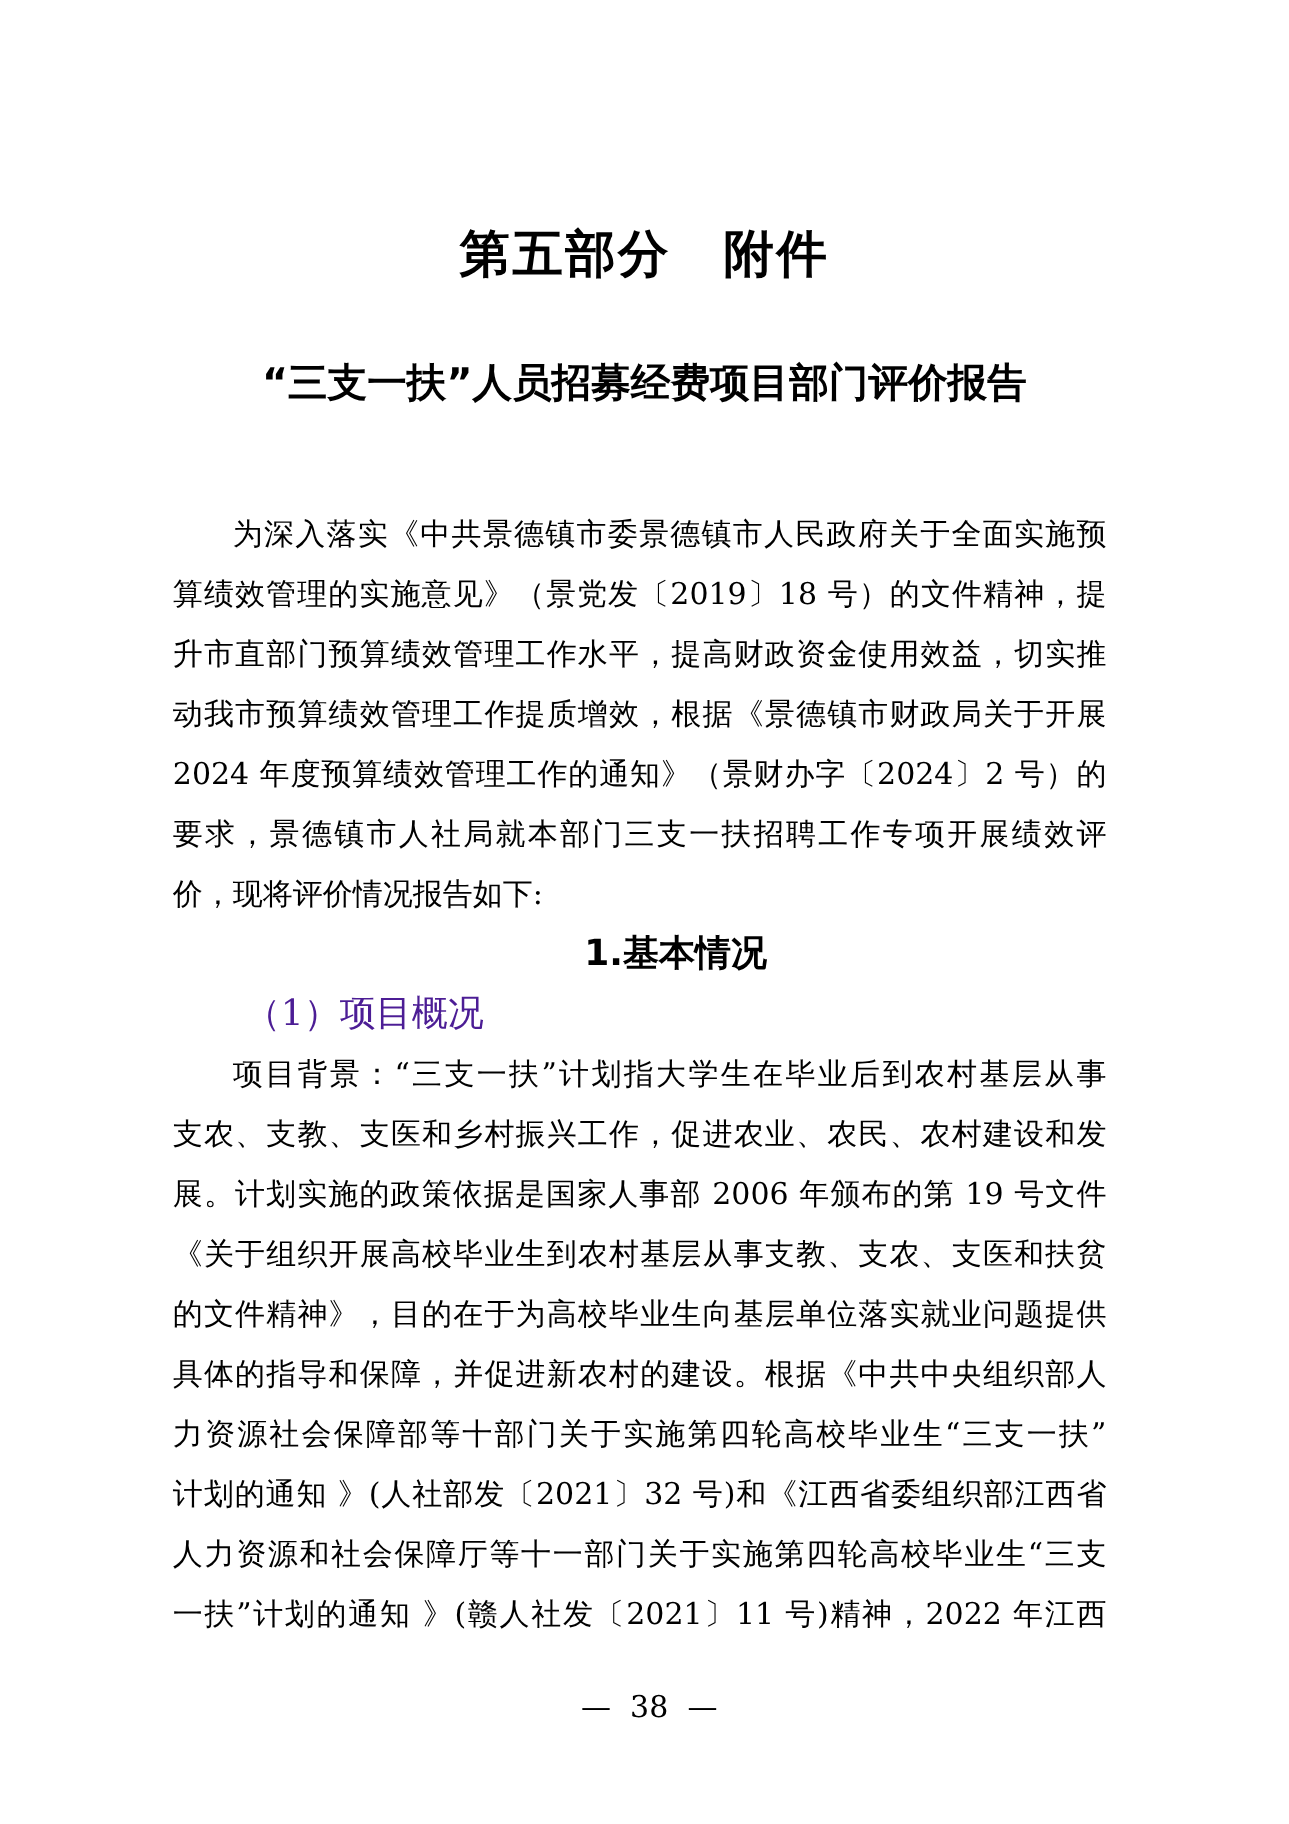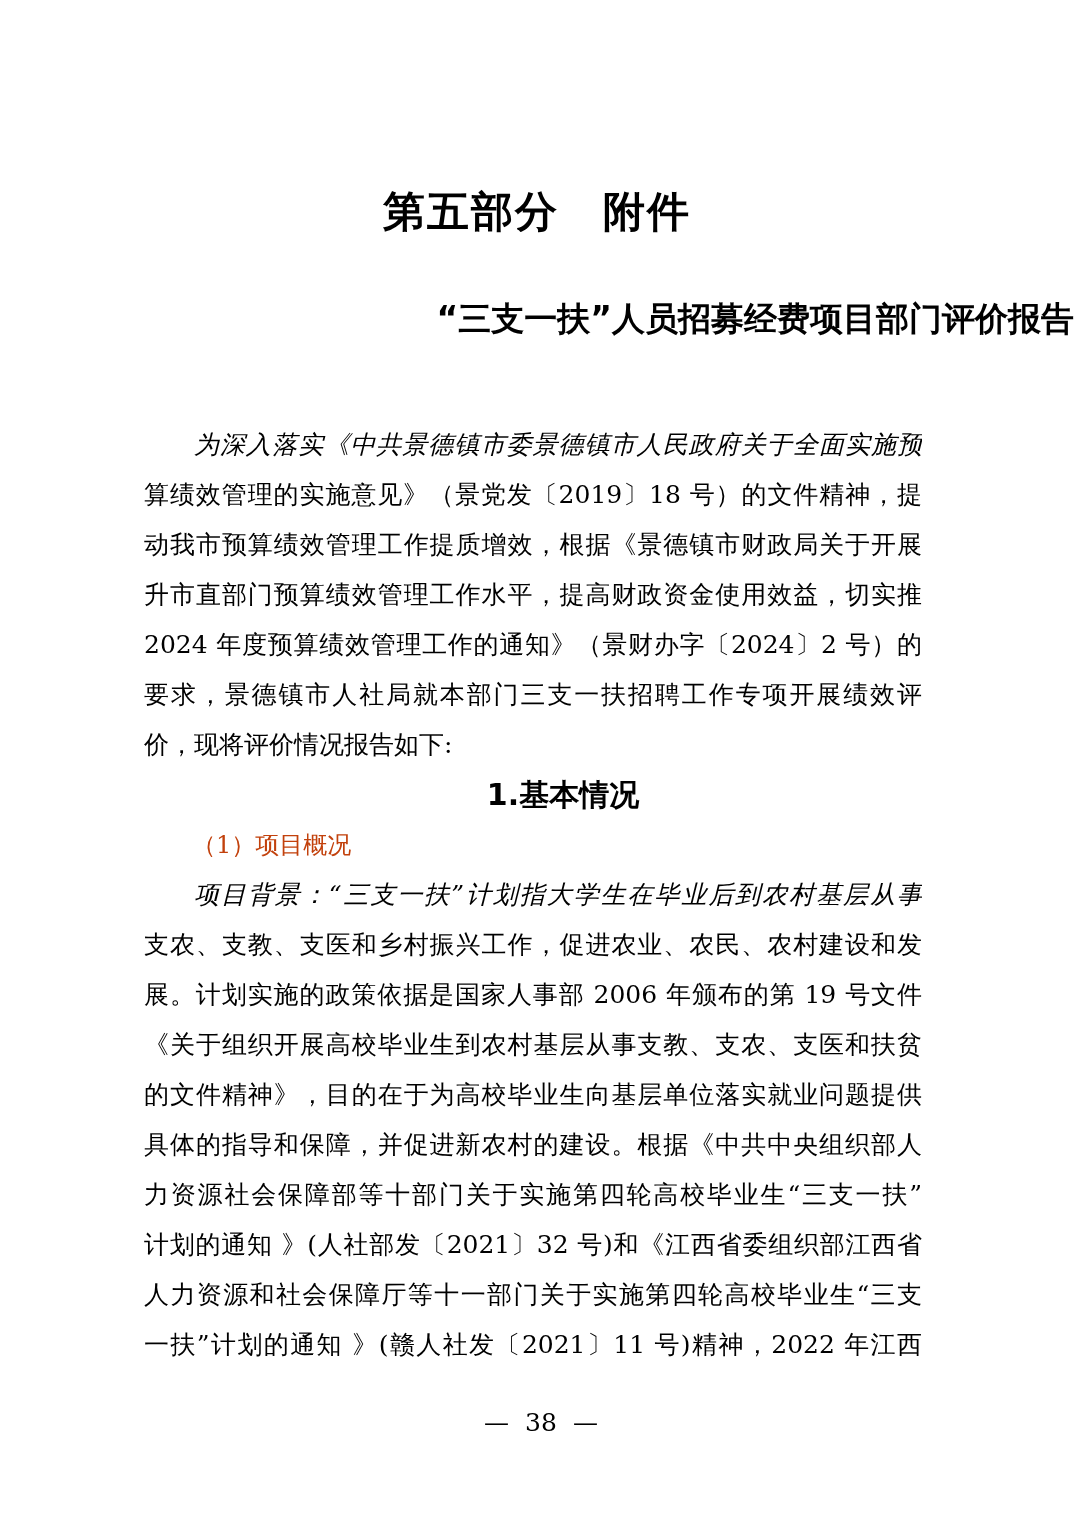--- a/index.html
+++ b/index.html
@@ -27,21 +27,21 @@
     font-size: 42px;
     line-height: 52px;
     letter-spacing: 2px;
     color: #000000;
   }
   .doc-subtitle {
     position: absolute;
     top: 297px;
     left: 0;
     width: 100%;
-    text-align: right;
+    text-align: center;
     font-family: "DejaVu Sans", "Liberation Sans", sans-serif;
     font-weight: bold;
     font-size: 33px;
     line-height: 44px;
     color: #000000;
   }
   .body-text {
     position: absolute;
     top: 420px;
     left: 144px;
@@ -57,38 +57,37 @@
     text-align-last: justify;
     overflow: hidden;
     white-space: nowrap;
   }
   .line-plain {
     text-align: left;
     text-align-last: left;
   }
   .para .line:first-child {
     text-indent: 2em;
-    font-style: italic;
   }
   .section-heading {
     height: 50px;
     line-height: 50px;
     text-indent: 2em;
     font-family: "DejaVu Sans", "Liberation Sans", sans-serif;
     font-weight: bold;
     font-size: 30px;
     color: #000000;
     text-align: center;
   }
   .sub-heading {
     height: 50px;
     line-height: 50px;
     text-indent: 2em;
-    font-size: 24px;
-    color: #c2410c;
+    font-size: 30px;
+    color: #4c1d95;
   }
   .page-footer {
     position: absolute;
     top: 1403px;
     left: 4px;
     width: 100%;
     text-align: center;
     font-family: "DejaVu Serif", "Liberation Serif", serif;
     font-size: 25px;
     line-height: 40px;
@@ -110,22 +109,22 @@
 
   <div class="doc-title">第五部分　附件</div>
 
   <div class="doc-subtitle">“三支一扶”人员招募经费项目部门评价报告</div>
 
   <div class="body-text">
 
     <div class="para">
         <div class="line">为深入落实《中共景德镇市委景德镇市人民政府关于全面实施预</div>
         <div class="line">算绩效管理的实施意见》（景党发〔2019〕18 号）的文件精神，提</div>
+        <div class="line">升市直部门预算绩效管理工作水平，提高财政资金使用效益，切实推</div>
         <div class="line">动我市预算绩效管理工作提质增效，根据《景德镇市财政局关于开展</div>
-        <div class="line">升市直部门预算绩效管理工作水平，提高财政资金使用效益，切实推</div>
         <div class="line">2024 年度预算绩效管理工作的通知》（景财办字〔2024〕2 号）的</div>
         <div class="line">要求，景德镇市人社局就本部门三支一扶招聘工作专项开展绩效评</div>
         <div class="line line-plain">价，现将评价情况报告如下:</div>
       </div>
 
     <div class="section-heading">1.基本情况</div>
 
     <div class="sub-heading">（1）项目概况</div>
 
     <div class="para">

